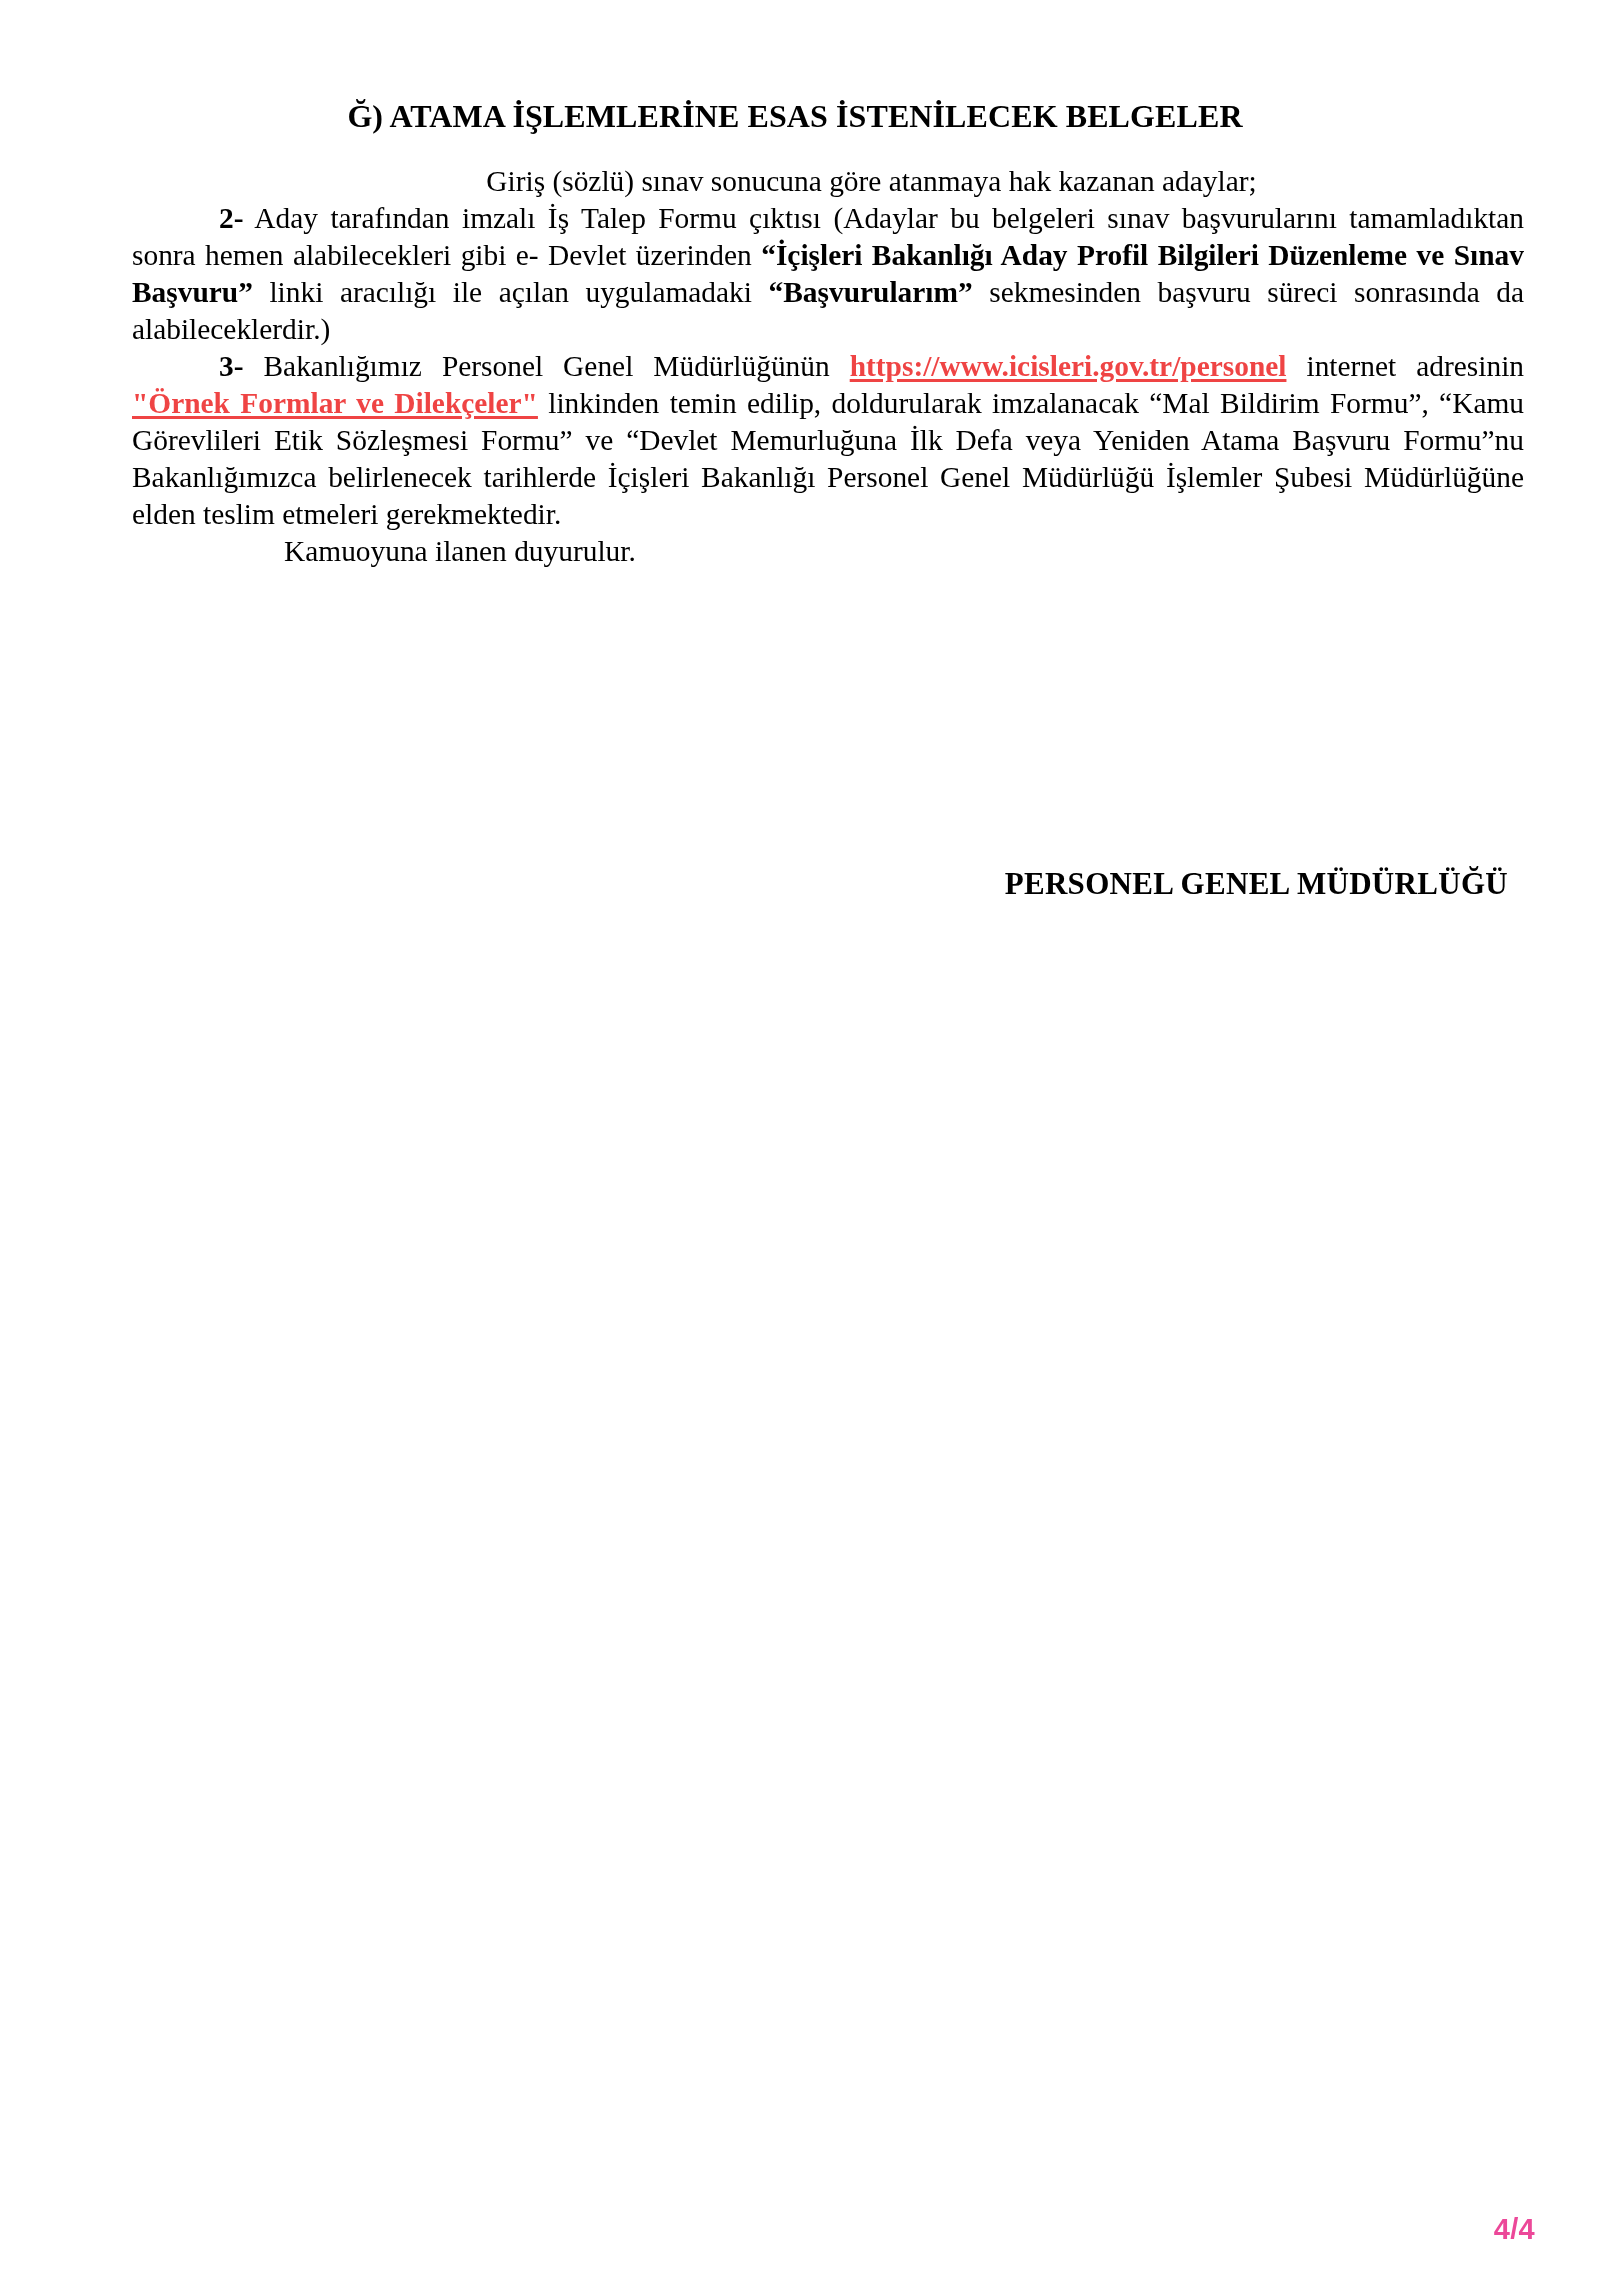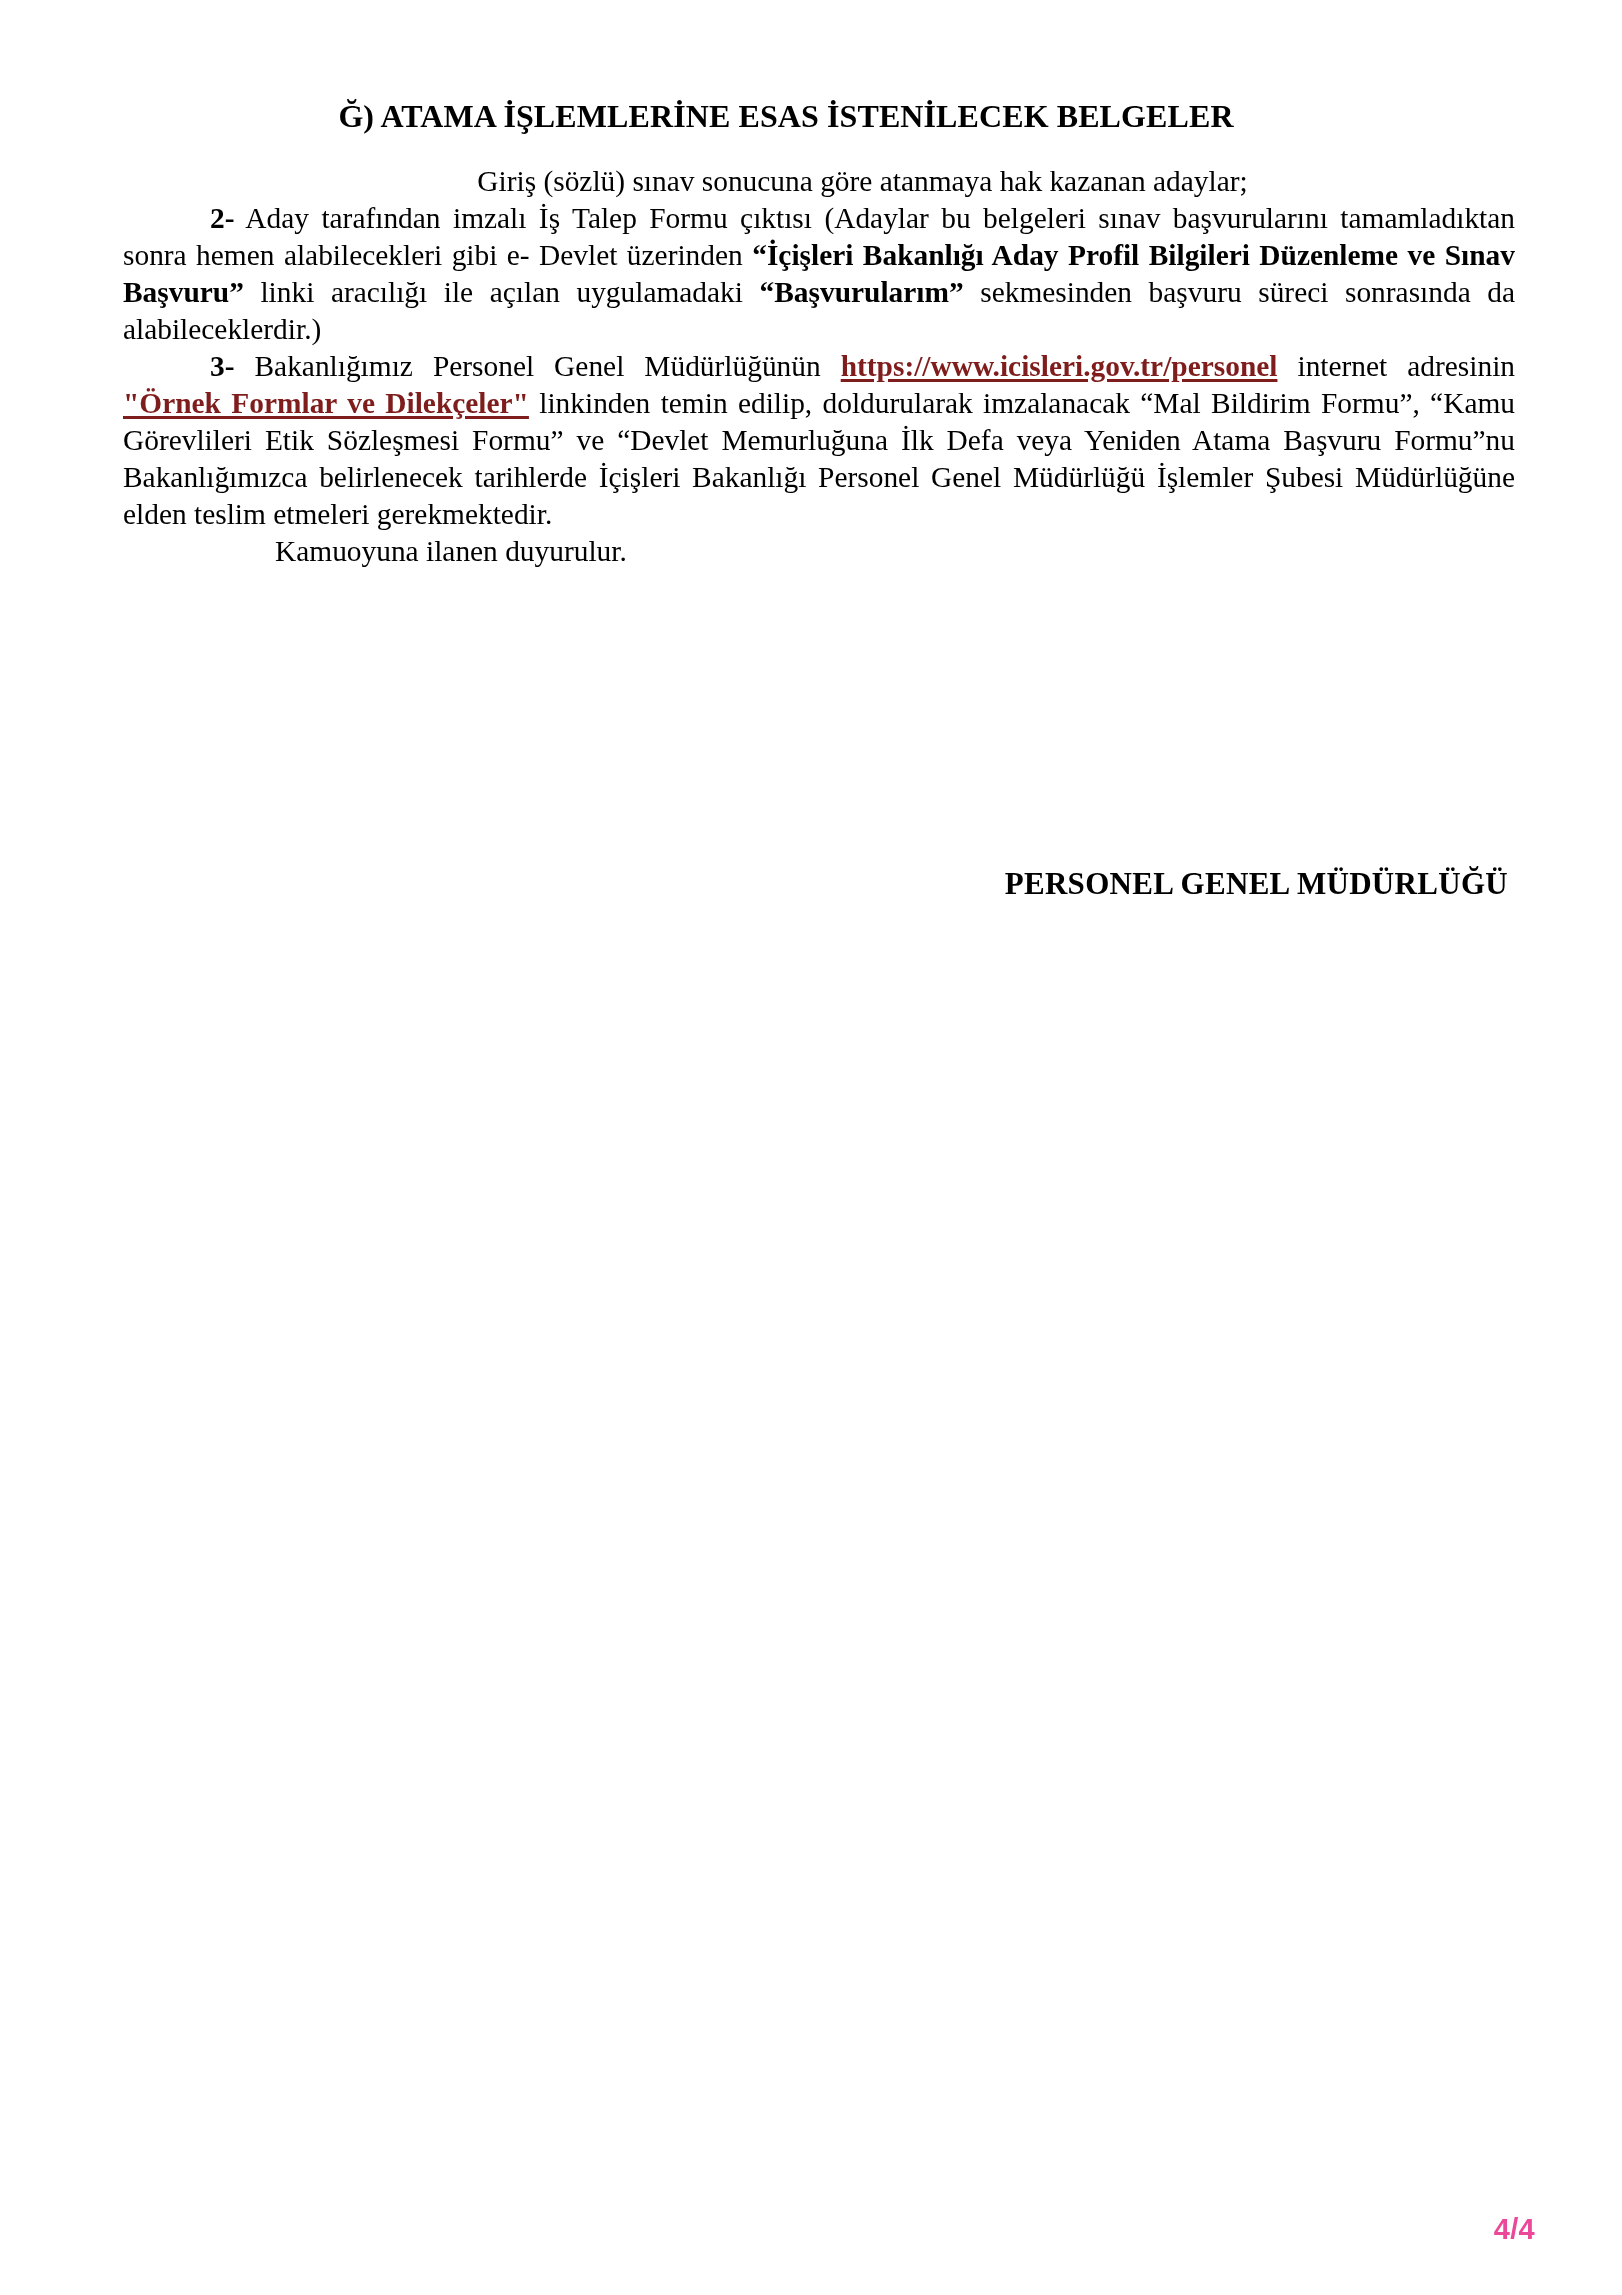--- a/index.html
+++ b/index.html
@@ -17,21 +17,21 @@
     margin: 0 auto;
     overflow: hidden;
     font-family: "Liberation Serif", "DejaVu Serif", serif;
     color: #000000;
     -webkit-font-smoothing: antialiased;
   }
 
   
   .content {
     position: absolute;
-    left: 123px;
+    left: 132px;
     top: 98px;
     width: 1392px;      
   }
 
   
   .doc-heading {
     font-size: 32px;
     font-weight: bold;
     line-height: 1.18;
     text-align: center;
@@ -71,21 +71,21 @@
 
   .b {
     font-weight: bold;
   }
 
   .link {
     font-weight: bold;
     text-decoration: underline;
     text-decoration-thickness: 3.3px;
     text-underline-offset: 2.6px;
-    color: #7f1d1d;
+    color: #ef4444;
   }
 
   
   .signature {
     position: absolute;
     left: 116px;
     top: 866px;
     width: 1392px;
     text-align: right;
     font-size: 31px;

